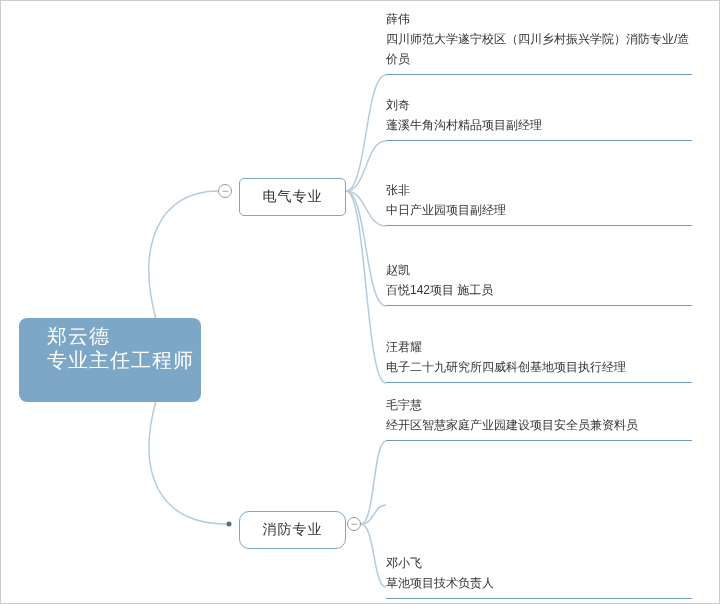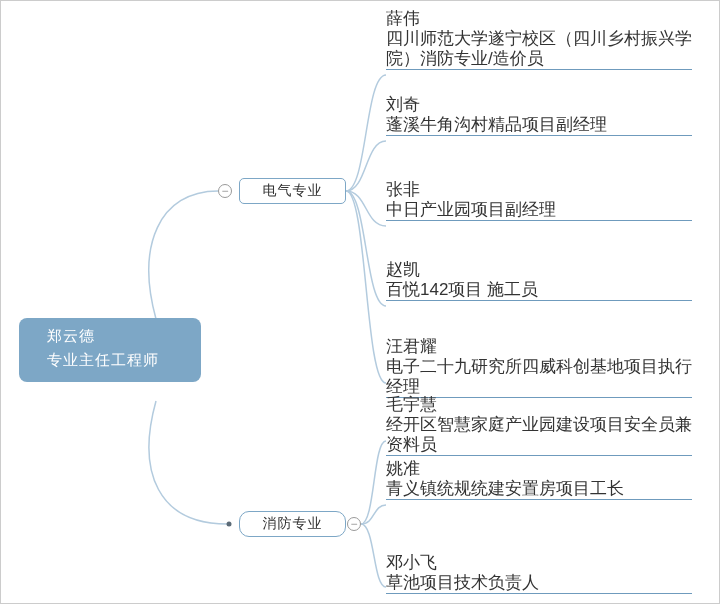--- a/index.html
+++ b/index.html
@@ -36,32 +36,32 @@
     stroke:var(--connector);
     stroke-width:1.5;
   }
   svg.connectors circle.end-dot{
     fill:#5c6b77;
     stroke:none;
   }
   .root-node{
     position:absolute;
     left:18px;top:317px;
-    width:182px;height:64px;
+    width:182px;height:84px;
     background:var(--node-fill);
     border-radius:8px;
     color:var(--node-text);
-    font-size:15px;
+    font-size:20px;
     line-height:24px;
     padding:6px 0 0 28px;
     letter-spacing:1px;
   }
   .branch-node{
     position:absolute;
-    width:107px;height:26px;
+    width:107px;height:38px;
     background:#ffffff;
     border:1px solid var(--branch-border);
     border-radius:5px;
     color:var(--branch-text);
     font-size:14px;
     display:flex;
     align-items:center;
     justify-content:center;
     letter-spacing:1px;
   }
@@ -78,23 +78,24 @@
     line-height:12px;
     text-align:center;
     cursor:pointer;
   }
   .collapse-electrical{left:217px;top:183px;}
   .collapse-fire{left:346px;top:516px;}
   .leaf{
     position:absolute;
     left:385px;
     width:306px;
+    padding-bottom:5px;
     border-bottom:1.5px solid var(--underline);
     color:var(--leaf-text);
-    font-size:17px;
+    font-size:12px;
     line-height:20px;
   }
   .leaf-name{white-space:nowrap;}
   .leaf-desc{}
   .leaf-1{top:8px;}
   .leaf-2{top:94px;}
   .leaf-3{top:179px;}
   .leaf-4{top:259px;}
   .leaf-5{top:336px;}
   .leaf-6{top:394px;}
@@ -157,22 +158,18 @@
   </div>
   <div class="leaf leaf-5">
     <div class="leaf-name">汪君耀</div>
     <div class="leaf-desc">电子二十九研究所四威科创基地项目执行经理</div>
   </div>
 
   <div class="leaf leaf-6">
     <div class="leaf-name">毛宇慧</div>
     <div class="leaf-desc">经开区智慧家庭产业园建设项目安全员兼资料员</div>
   </div>
-  <div class="leaf leaf-7">
-    <div class="leaf-name">姚准</div>
-    <div class="leaf-desc">青义镇统规统建安置房项目工长</div>
-  </div>
   <div class="leaf leaf-8">
     <div class="leaf-name">邓小飞</div>
     <div class="leaf-desc">草池项目技术负责人</div>
   </div>
 
 </div>
 
 </body></html>

